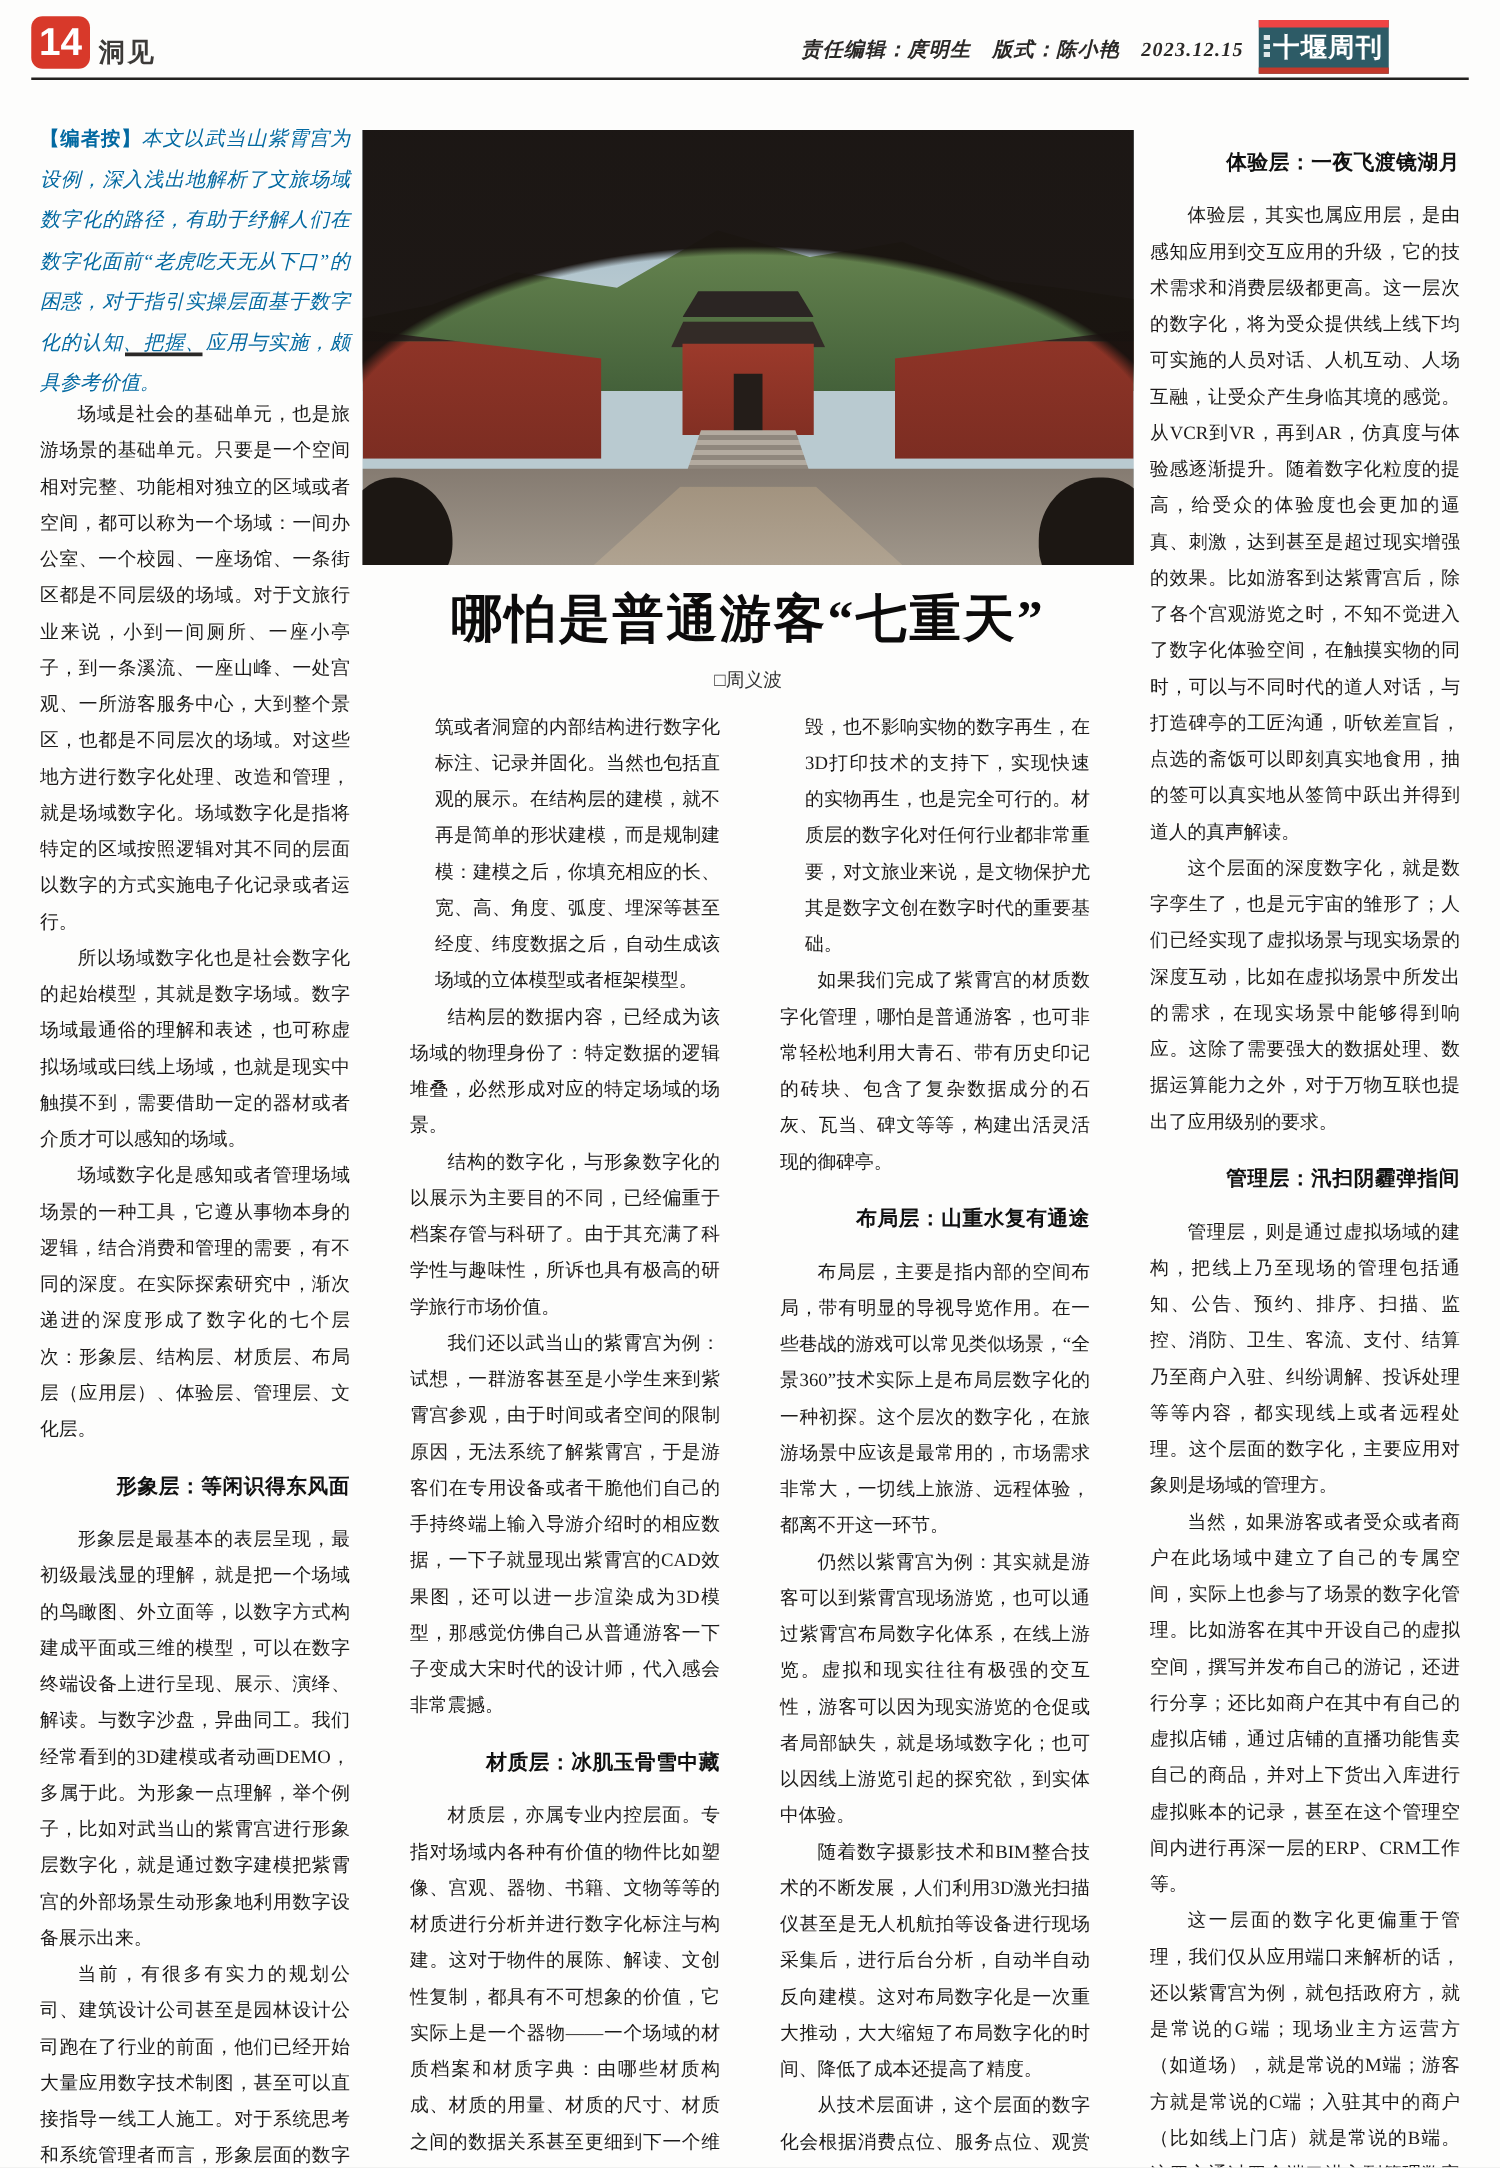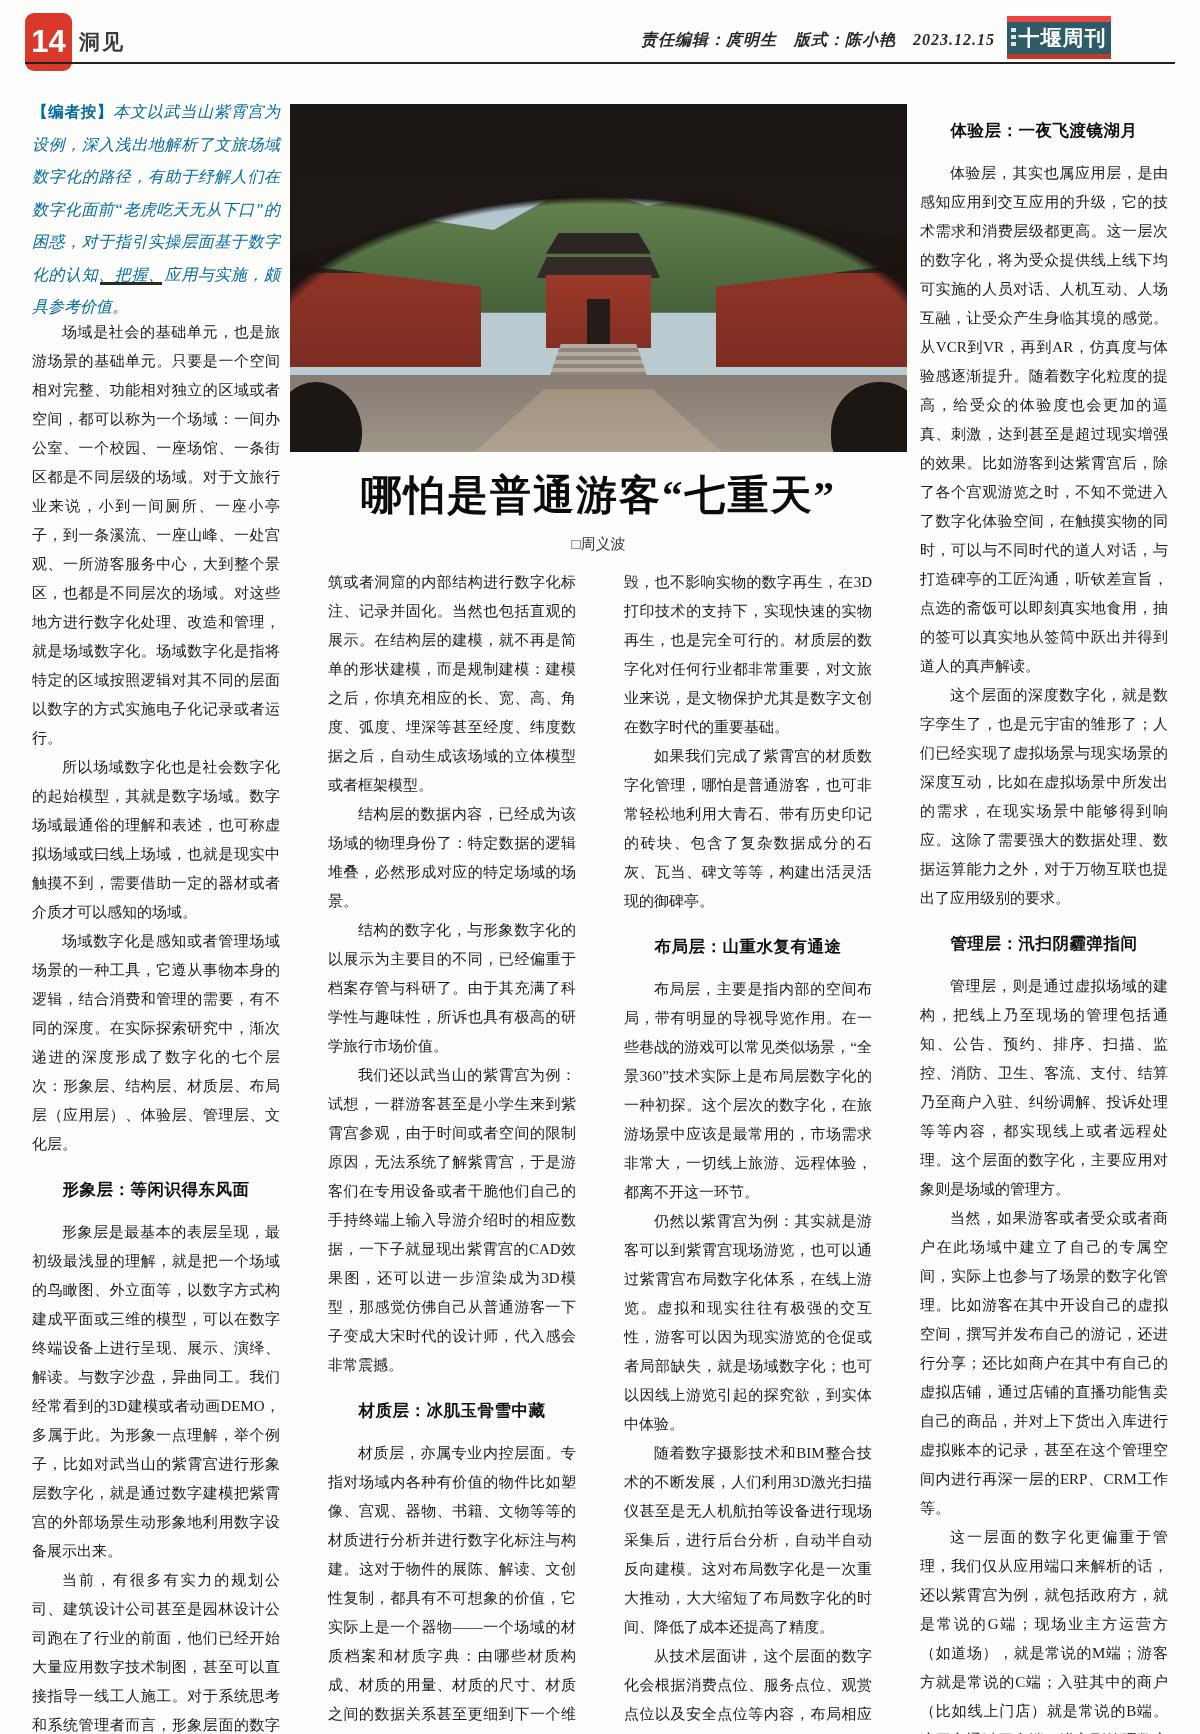--- a/index.html
+++ b/index.html
@@ -1,19 +1,19 @@
 <!DOCTYPE html>
 <html lang="zh"><head>
 <meta charset="utf-8">
 <style>
   html,body{margin:0;padding:0;background:#e8e8e8;}
   #page{position:relative;width:1200px;height:1734px;background:#fdfdfc;margin:0 auto;overflow:hidden;
         font-family:"Liberation Serif","DejaVu Serif",serif;color:#1c1a19;}
   
-  .page-badge{position:absolute;left:25px;top:13px;width:47px;height:58px;background:#d8392a;border-radius:9px;
+  .page-badge{position:absolute;left:25px;top:13px;width:47px;height:42px;background:#d8392a;border-radius:9px;
         display:flex;align-items:center;justify-content:center;color:#fff;
         font-family:"Liberation Sans",sans-serif;font-weight:bold;font-size:31px;}
   .section-name{position:absolute;left:79px;top:28px;font-family:"Liberation Sans",sans-serif;
         font-weight:bold;font-size:21px;color:#3c3a38;letter-spacing:2px;}
   .editors-line{position:absolute;right:205px;top:30px;font-size:16px;font-weight:bold;font-style:italic;
         color:#2b2927;letter-spacing:1px;white-space:nowrap;}
   .masthead{position:absolute;left:1007px;top:16px;width:104px;height:43px;background:#2d5b66;
         border-top:6px solid #ef4444;border-bottom:5px solid #c2392b;box-sizing:border-box;
         display:flex;align-items:center;justify-content:center;}
   .masthead-inner{color:#fff;font-weight:bold;font-size:21px;letter-spacing:1px;white-space:nowrap;
@@ -21,22 +21,22 @@
   .masthead-strip{position:absolute;left:4px;top:6px;bottom:6px;width:5px;
         background:repeating-linear-gradient(180deg,rgba(255,255,255,.85) 0 4px,rgba(255,255,255,0) 4px 7px);}
   .header-rule{position:absolute;left:25px;top:62px;width:1150px;height:2px;background:#23211f;}
   
   .col{position:absolute;width:248px;font-size:15px;line-height:29px;text-align:justify;}
   #col1{left:32px;top:318px;}
   #col2{left:328px;top:568px;}
   #col3{left:624px;top:568px;}
   #col4{left:920px;top:100px;}
   .para{margin:0;text-indent:2em;}
-  .para.noindent{text-indent:0;}
-  .subhead{margin:16px 0 14px 0;text-align:center;font-family:"Liberation Sans","DejaVu Sans",sans-serif;
+  .para.noindent{text-indent:0;margin-left:20px;}
+  .subhead{margin:16px 0 14px 0;text-align:right;font-family:"Liberation Sans","DejaVu Sans",sans-serif;
         font-weight:bold;font-size:16.5px;color:#111;text-indent:0;letter-spacing:.5px;}
   
   .editor-note{position:absolute;left:32px;top:96px;width:248px;font-size:16px;line-height:32.5px;
         font-style:italic;color:#0369a1;text-align:justify;}
   .editor-note b{font-style:normal;font-weight:bold;font-family:"Liberation Sans",sans-serif;font-size:15.5px;}
   .note-divider{position:absolute;left:100px;top:282px;width:62px;height:3px;background:#2b2927;}
   
   .photo{position:absolute;left:290px;top:104px;width:617px;height:348px;overflow:hidden;background:#b9cad0;}
   .photo *{position:absolute;}
   .ph-sky{left:0;top:0;width:100%;height:52%;background:linear-gradient(#93b0c3,#c6d3d5);}

